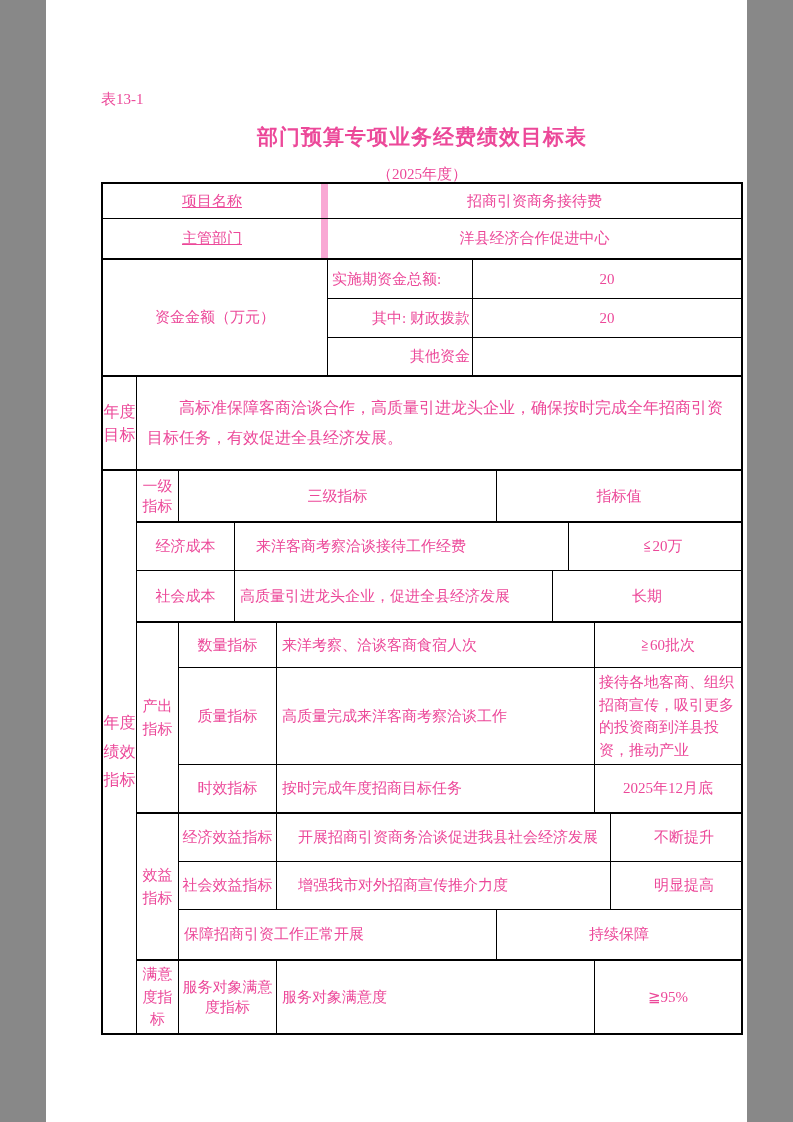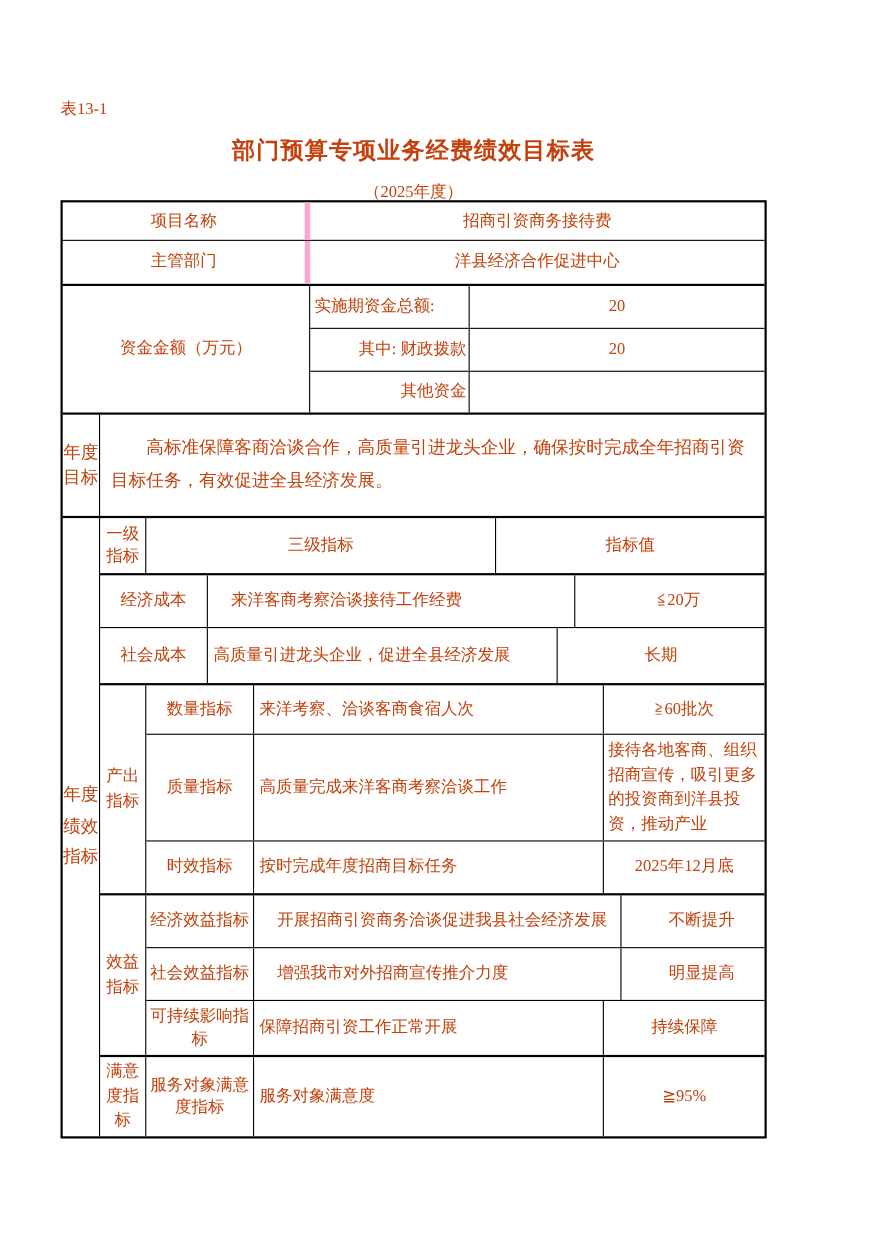--- a/index.html
+++ b/index.html
@@ -1,43 +1,43 @@
 <!DOCTYPE html>
 <html><head>
 <meta charset="utf-8">
 <style>
   html,body{margin:0;padding:0;background:#888;}
   *{box-sizing:border-box;}
   .page{
     position:relative;
-    width:793px;height:1122px;
+    width:701px;height:1122px;
     background:#ffffff;
     margin:0 auto;
     font-family:"Liberation Serif","DejaVu Serif",serif;
-    color:#c2410c;
+    color:#ec4899;
     overflow:hidden;
   }
   .doc-head{position:absolute;left:55px;top:90px;width:642px;}
   .table-no{font-size:15px;text-align:left;}
   .doc-title{
     margin-top:14px;text-align:center;
     font-family:"Liberation Sans","DejaVu Sans",sans-serif;
     font-weight:700;font-size:21px;letter-spacing:1px;
   }
   .doc-subtitle{margin-top:14px;text-align:center;font-size:15px;}
 
   .budget-table{
     position:absolute;left:55px;top:182px;width:642px;
     border:2px solid #000;
     font-size:15px;line-height:1.35;
   }
   .row{display:flex;border-bottom:1px solid #000;}
   .row.thick{border-bottom-width:2px;}
   .cell{display:flex;align-items:center;justify-content:center;text-align:center;padding:2px 4px;}
-  .rt{border-right:5px solid #f9a8d4;}
+  .rt{border-right:7px solid #f9a8d4;text-decoration:underline;}
   .lab{width:225px;flex:0 0 225px;}
   .val{flex:1;}
 
   
   .funds{display:flex;border-bottom:2px solid #000;}
   .funds-left{width:225px;flex:0 0 225px;border-right:1px solid #000;
     display:flex;flex-direction:row;align-items:center;justify-content:center;text-align:center;}
   .funds-rows{flex:1;display:flex;flex-direction:column;}
   .funds-row{display:flex;border-bottom:1px solid #000;height:39px;}
   .funds-row:last-child{border-bottom:none;height:37px;}
@@ -184,21 +184,20 @@
               <div class="c2">经济效益指标</div>
               <div class="c3">开展招商引资商务洽谈促进我县社会经济发展</div>
               <div class="c4">不断提升</div>
             </div>
             <div class="g-row h48">
               <div class="c2">社会效益指标</div>
               <div class="c3">增强我市对外招商宣传推介力度</div>
               <div class="c4">明显提高</div>
             </div>
             <div class="g-row h49">
-              <div class="c2">可持续影响指标</div>
               <div class="c3">保障招商引资工作正常开展</div>
               <div class="c4">持续保障</div>
             </div>
           </div>
         </div>
 
         <div class="group last">
           <div class="g-left">满意度指标</div>
           <div class="g-rows">
             <div class="g-row h72">

